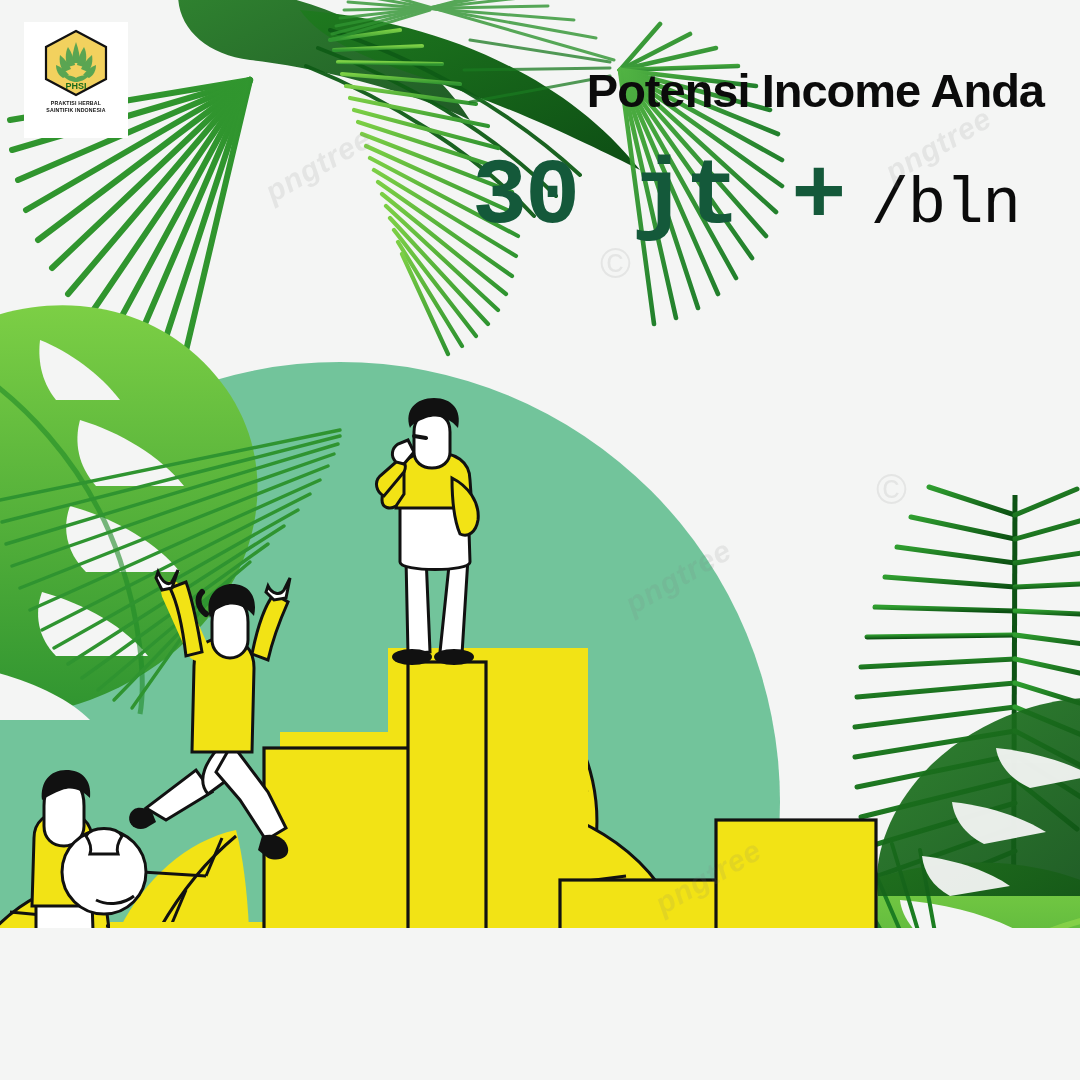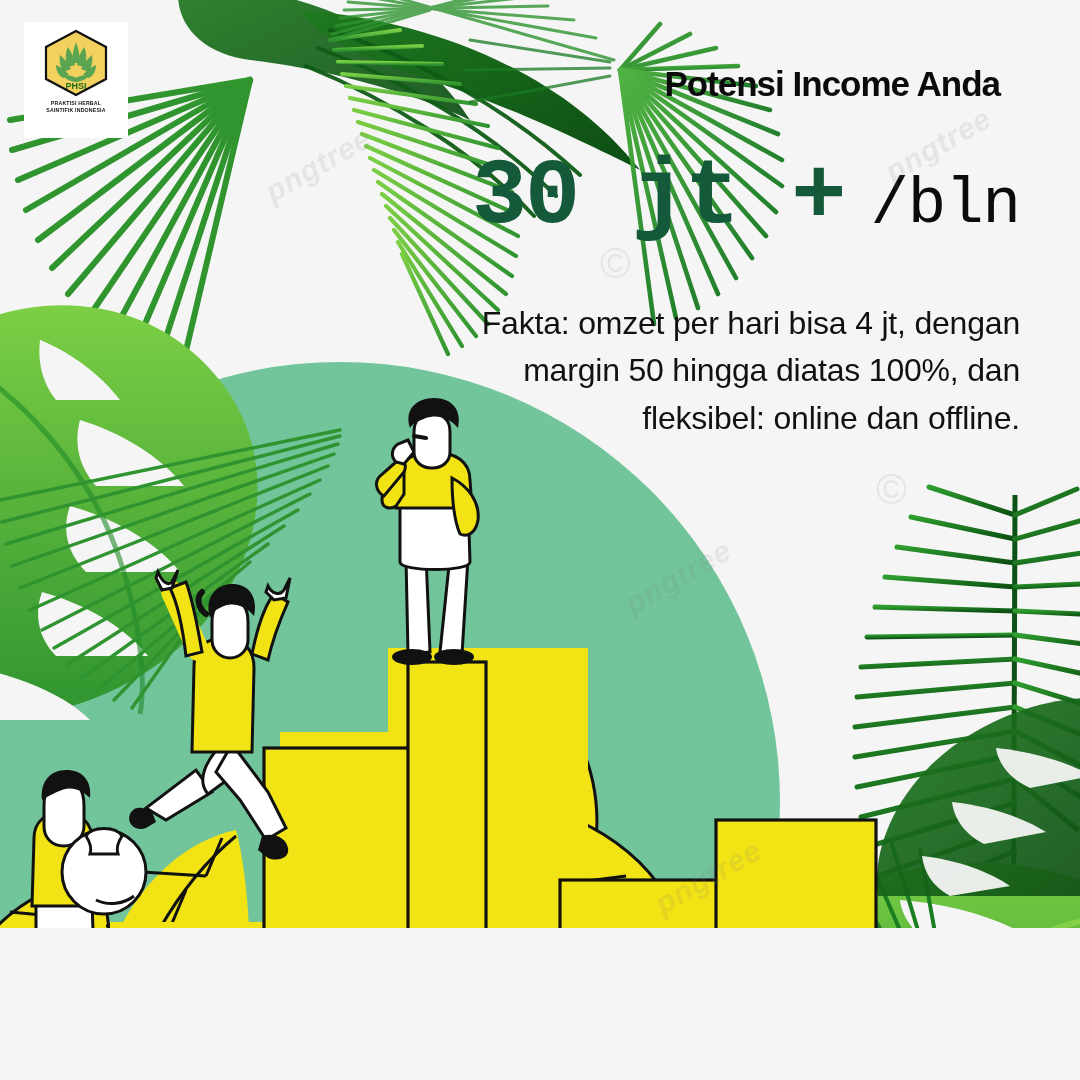--- a/index.html
+++ b/index.html
@@ -30,23 +30,23 @@
   }
   .logo-hex{width:74px;height:70px;position:relative;}
   .logo-cap{
     margin-top:2px;text-align:center;line-height:1.25;
     font-size:5.2px;font-weight:bold;color:#111;letter-spacing:.2px;
   }
   .logo-cap div{white-space:nowrap;}
 
   
   .title{
-    position:absolute;left:400px;top:66px;width:600px;
+    position:absolute;left:444px;top:66px;width:600px;
     text-align:right;
-    font-size:35px;font-weight:bold;letter-spacing:-1px;
+    font-size:47px;font-weight:bold;letter-spacing:-1px;
     color:#0b0b0b;line-height:1.05;
     z-index:30;
   }
   .bignum{
     position:absolute;left:420px;top:145px;width:600px;
     text-align:right;z-index:30;
     white-space:nowrap;
     font-family:Liberation Mono, monospace;
   }
   .bignum .amt{
@@ -481,21 +481,20 @@
       <div>SAINTIFIK INDONESIA</div>
     </div>
   </div>
 
   <div class="title">Potensi Income Anda</div>
 
   <div class="bignum">
     <span class="amt">30 jt +</span><span class="per">/bln</span>
   </div>
 
-  <div class="body-copy">Fakta: omzet per hari bisa 4 jt, dengan margin 50 hingga diatas 100%, dan fleksibel: online dan offline.</div>
 
   <div class="wm" style="left:260px;top:148px;">pngtree</div>
   <div class="wm" style="left:880px;top:128px;">pngtree</div>
   <div class="wm" style="left:620px;top:560px;">pngtree</div>
   <div class="wm" style="left:650px;top:860px;">pngtree</div>
   <div class="wm c" style="left:600px;top:240px;">©</div>
   <div class="wm c" style="left:876px;top:466px;">©</div>
 
 </div>
 

